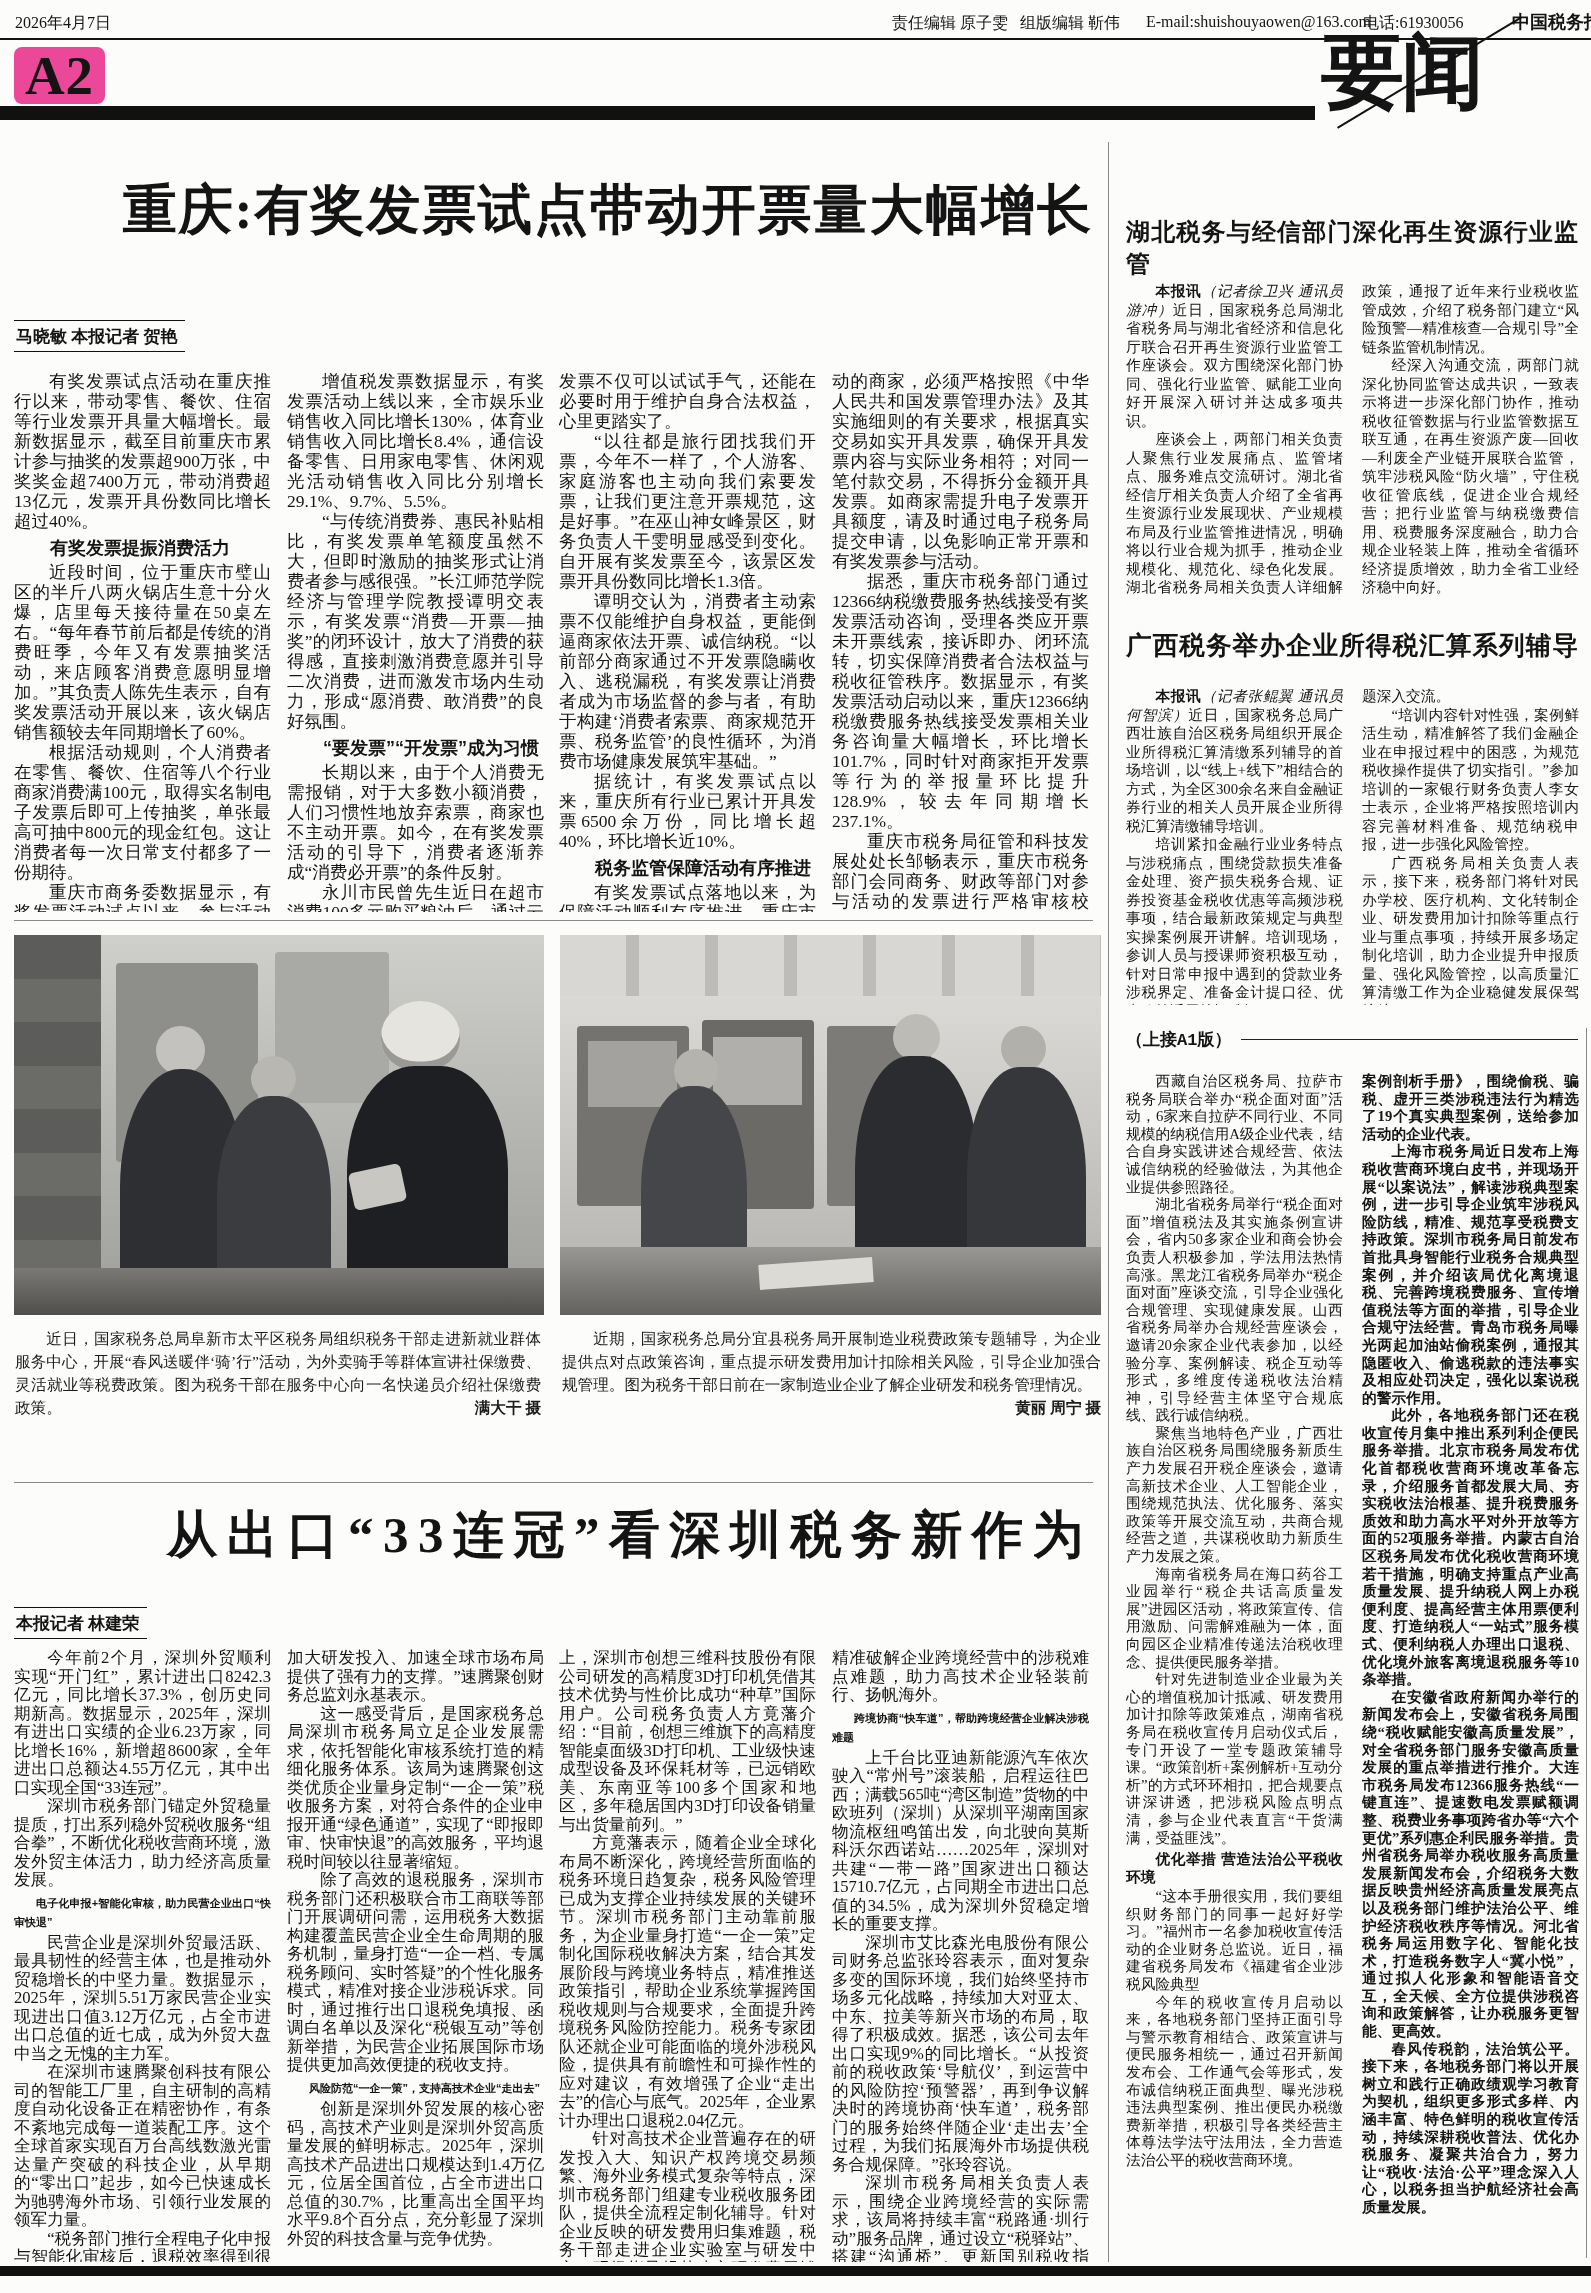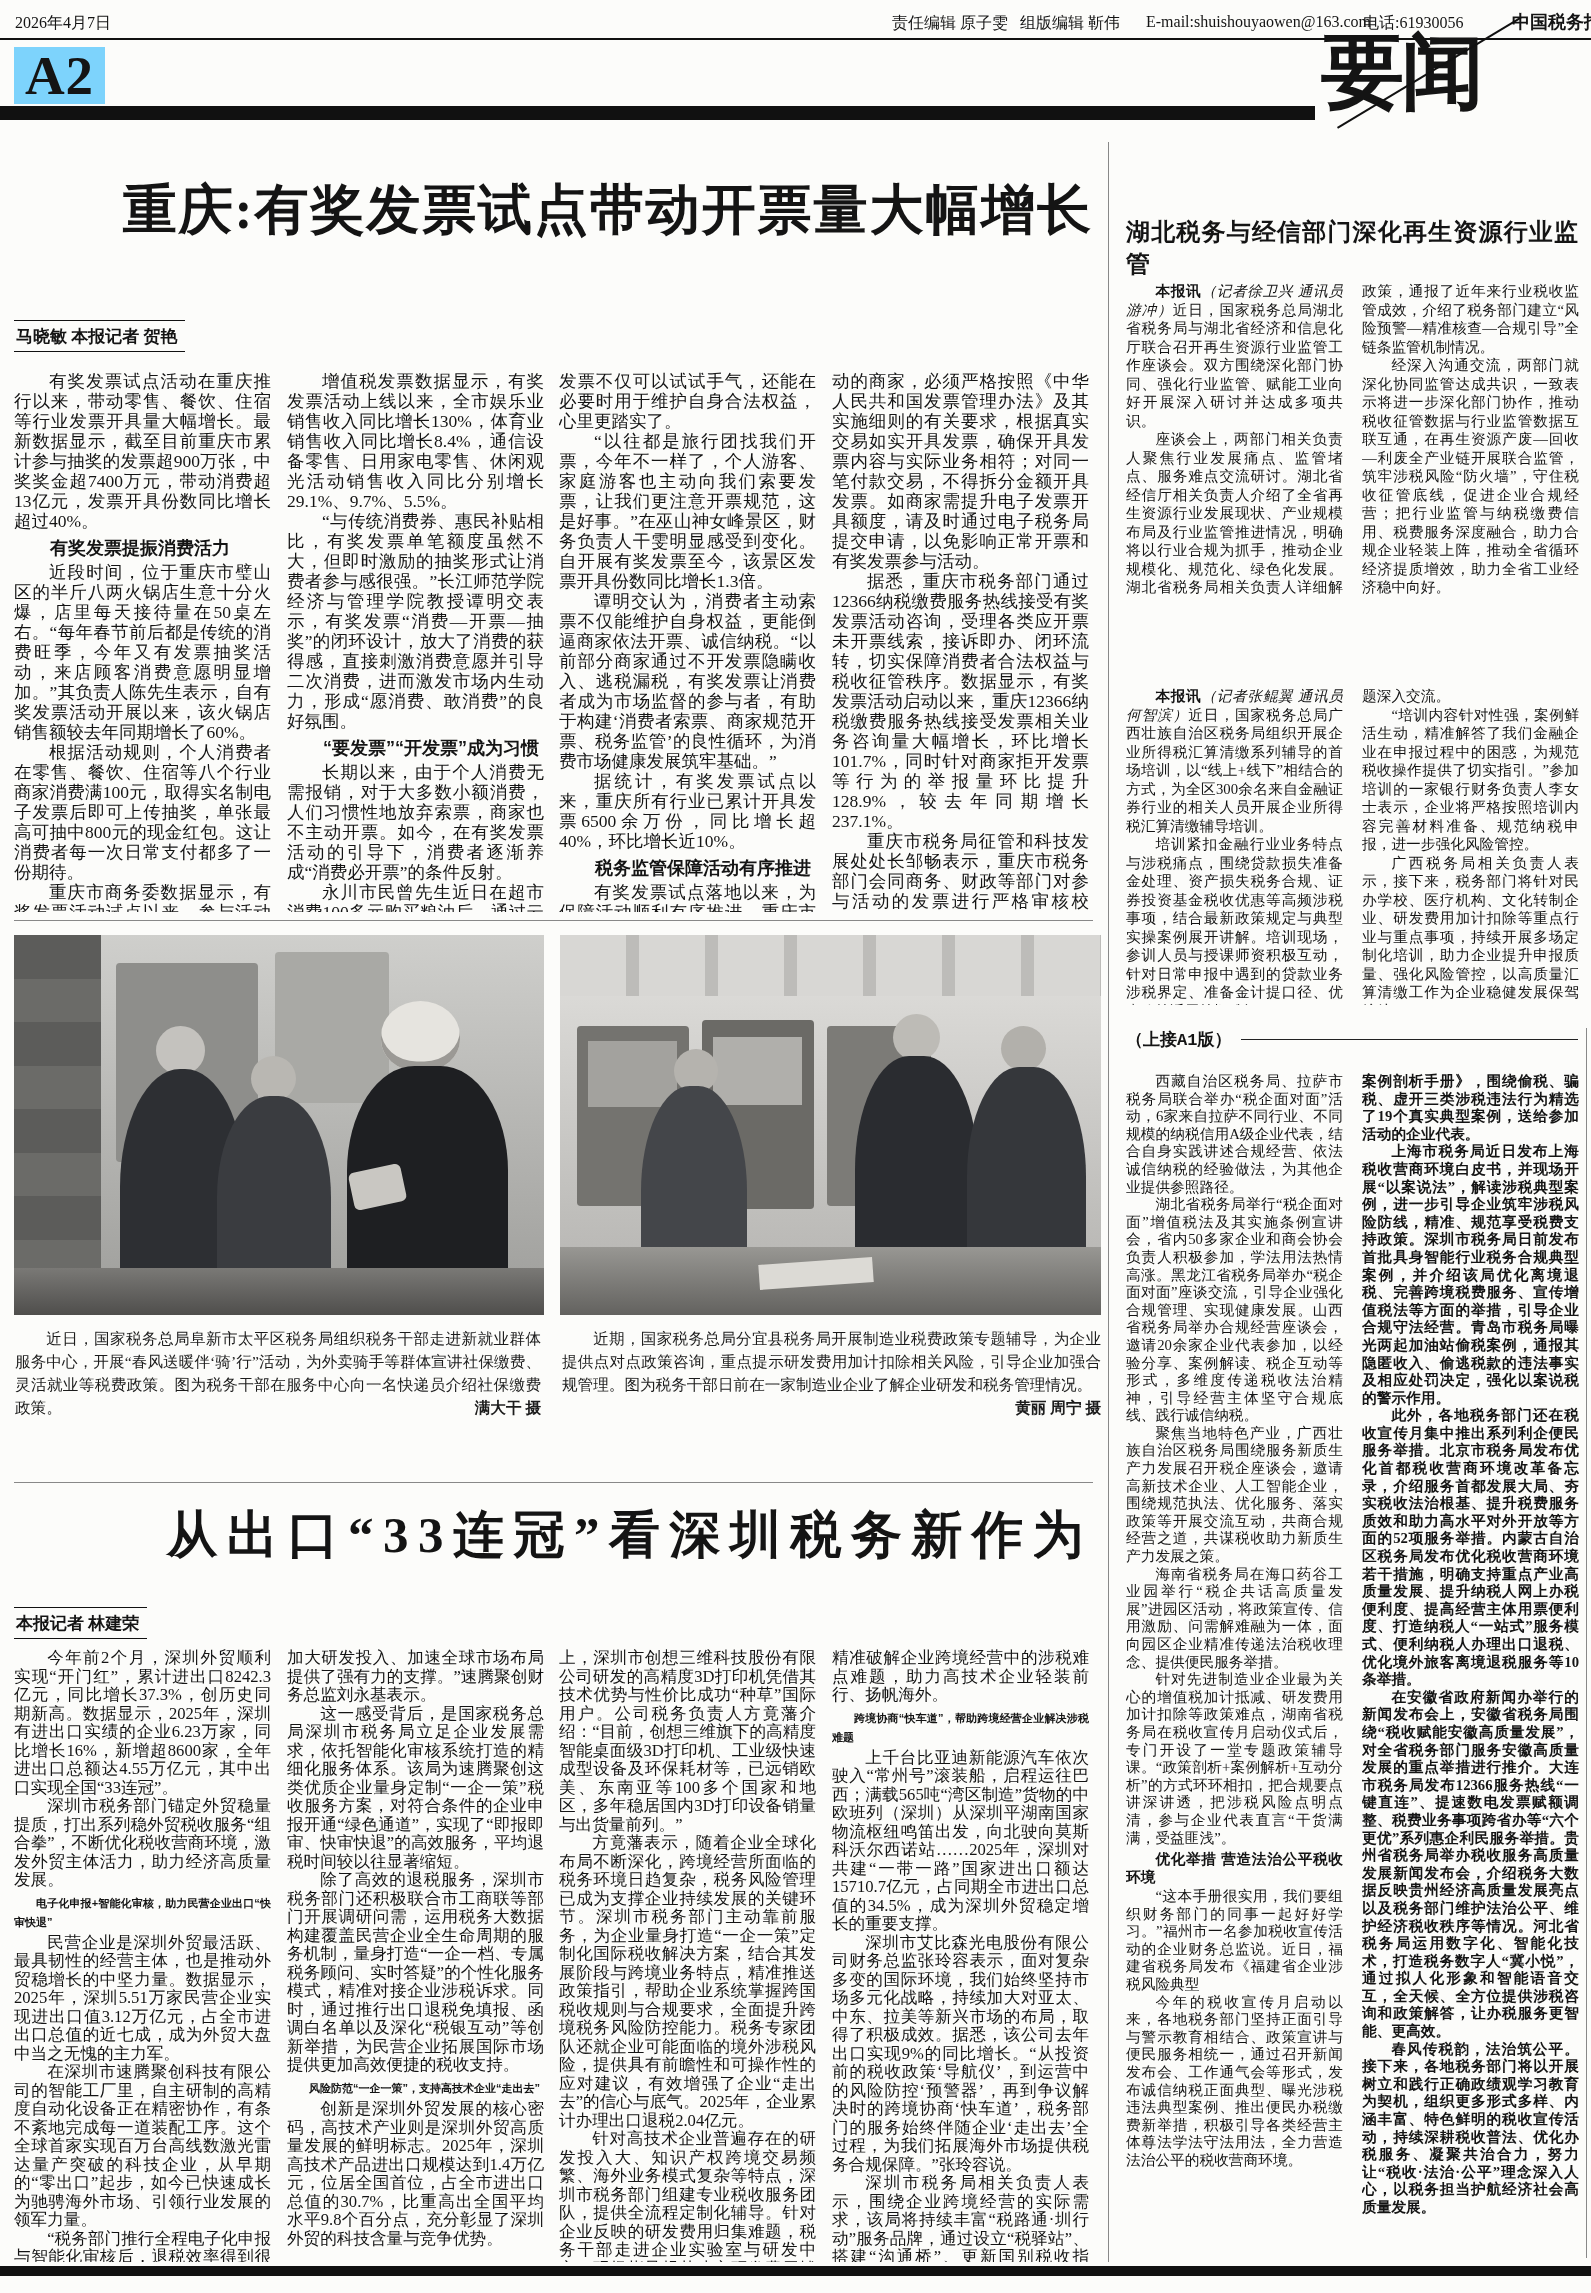--- a/index.html
+++ b/index.html
@@ -1,23 +1,23 @@
 <!DOCTYPE html>
 <html style="font-size:15px"><head>
 <meta charset="utf-8">
 <style>
   html,body{margin:0;padding:0;background:#e8e8e4;}
   #page{position:relative;width:1592px;height:2294px;background:#fcfcfa;color:#141414;
         font-family:"Liberation Serif","DejaVu Serif",serif;overflow:hidden;}
   .hdr-item{position:absolute;top:13.2px;font-size:16px;white-space:nowrap;}
   .rule{position:absolute;background:#111;}
   .grayline{position:absolute;background:#888;}
-  .pageno-box{position:absolute;left:14px;top:47px;width:91px;height:57px;background:#7dd3fc;
+  .pageno-box{position:absolute;left:14px;top:47px;width:91px;height:57px;background:#ec4899;
       display:flex;align-items:center;justify-content:center;
-      font-family:"Liberation Serif",serif;font-weight:bold;font-size:55px;letter-spacing:0.9px;}
+      font-family:"Liberation Serif",serif;font-weight:bold;font-size:55px;letter-spacing:0.9px;border-radius:8px;}
   .section-name{position:absolute;left:1321px;top:17px;font-size:83px;font-weight:bold;
       font-family:"Liberation Serif",serif;letter-spacing:-2.8px;white-space:nowrap;}
   .slash{position:absolute;left:1337px;top:127px;width:214px;border-top:2.4px solid #111;
       transform-origin:0 0;transform:rotate(-31deg);}
   .headline-main{position:absolute;left:14px;width:1079px;text-align:right;font-weight:bold;
       font-size:54px;letter-spacing:1.9px;font-family:"Liberation Serif",serif;white-space:nowrap;}
   .headline-sz{font-size:51px;letter-spacing:9.5px;}
   .byline{position:absolute;border-top:1.9px solid #111;border-bottom:1.9px solid #111;
       font-weight:bold;font-size:17px;padding:3.8px 7.6px 2.8px 1.9px;white-space:nowrap;}
   .col{position:absolute;text-align:justify;overflow:hidden;}
@@ -175,20 +175,21 @@
   <div class="headline-side" style="top:216px;">湖北税务与经信部门深化再生资源行业监管</div>
   <div class="col side-col" style="left:1126px;top:282px;height:314px;">
     <p><b class="lead">本报讯</b><span class="fs">（记者徐卫兴 通讯员游冲）</span><span>近日，国家税务总局湖北省税务局与湖北省经济和信息化厅联合召开再生资源行业监管工作座谈会。双方围绕深化部门协同、强化行业监管、赋能工业向好开展深入研讨并达成多项共识。</span></p>
     <p>座谈会上，两部门相关负责人聚焦行业发展痛点、监管堵点、服务难点交流研讨。湖北省经信厅相关负责人介绍了全省再生资源行业发展现状、产业规模布局及行业监管推进情况，明确将以行业合规为抓手，推动企业规模化、规范化、绿色化发展。湖北省税务局相关负责人详细解读了再生资源行业税收</p>
   </div>
   <div class="col side-col" style="left:1362px;top:282px;height:314px;">
     <p class="noind">政策，通报了近年来行业税收监管成效，介绍了税务部门建立“风险预警—精准核查—合规引导”全链条监管机制情况。</p>
     <p>经深入沟通交流，两部门就深化协同监管达成共识，一致表示将进一步深化部门协作，推动税收征管数据与行业监管数据互联互通，在再生资源产废—回收—利废全产业链开展联合监管，筑牢涉税风险“防火墙”，守住税收征管底线，促进企业合规经营；把行业监管与纳税缴费信用、税费服务深度融合，助力合规企业轻装上阵，推动全省循环经济提质增效，助力全省工业经济稳中向好。</p>
   </div>
 
+  <div class="headline-side gx-head" style="top:628px;">广西税务举办企业所得税汇算系列辅导</div>
   <div class="col side-col" style="left:1126px;top:687px;height:318px;">
     <p><b class="lead">本报讯</b><span class="fs">（记者张鲲翼 通讯员何智滨）</span><span>近日，国家税务总局广西壮族自治区税务局组织开展企业所得税汇算清缴系列辅导的首场培训，以“线上+线下”相结合的方式，为全区300余名来自金融证券行业的相关人员开展企业所得税汇算清缴辅导培训。</span></p>
     <p>培训紧扣金融行业业务特点与涉税痛点，围绕贷款损失准备金处理、资产损失税务合规、证券投资基金税收优惠等高频涉税事项，结合最新政策规定与典型实操案例展开讲解。培训现场，参训人员与授课师资积极互动，针对日常申报中遇到的贷款业务涉税界定、准备金计提口径、优惠政策适用等疑难问</p>
   </div>
   <div class="col side-col" style="left:1362px;top:687px;height:318px;">
     <p class="noind">题深入交流。</p>
     <p>“培训内容针对性强，案例鲜活生动，精准解答了我们金融企业在申报过程中的困惑，为规范税收操作提供了切实指引。”参加培训的一家银行财务负责人李女士表示，企业将严格按照培训内容完善材料准备、规范纳税申报，进一步强化风险管控。</p>
     <p>广西税务局相关负责人表示，接下来，税务部门将针对民办学校、医疗机构、文化转制企业、研发费用加计扣除等重点行业与重点事项，持续开展多场定制化培训，助力企业提升申报质量、强化风险管控，以高质量汇算清缴工作为企业稳健发展保驾护航。</p>
   </div>
 

